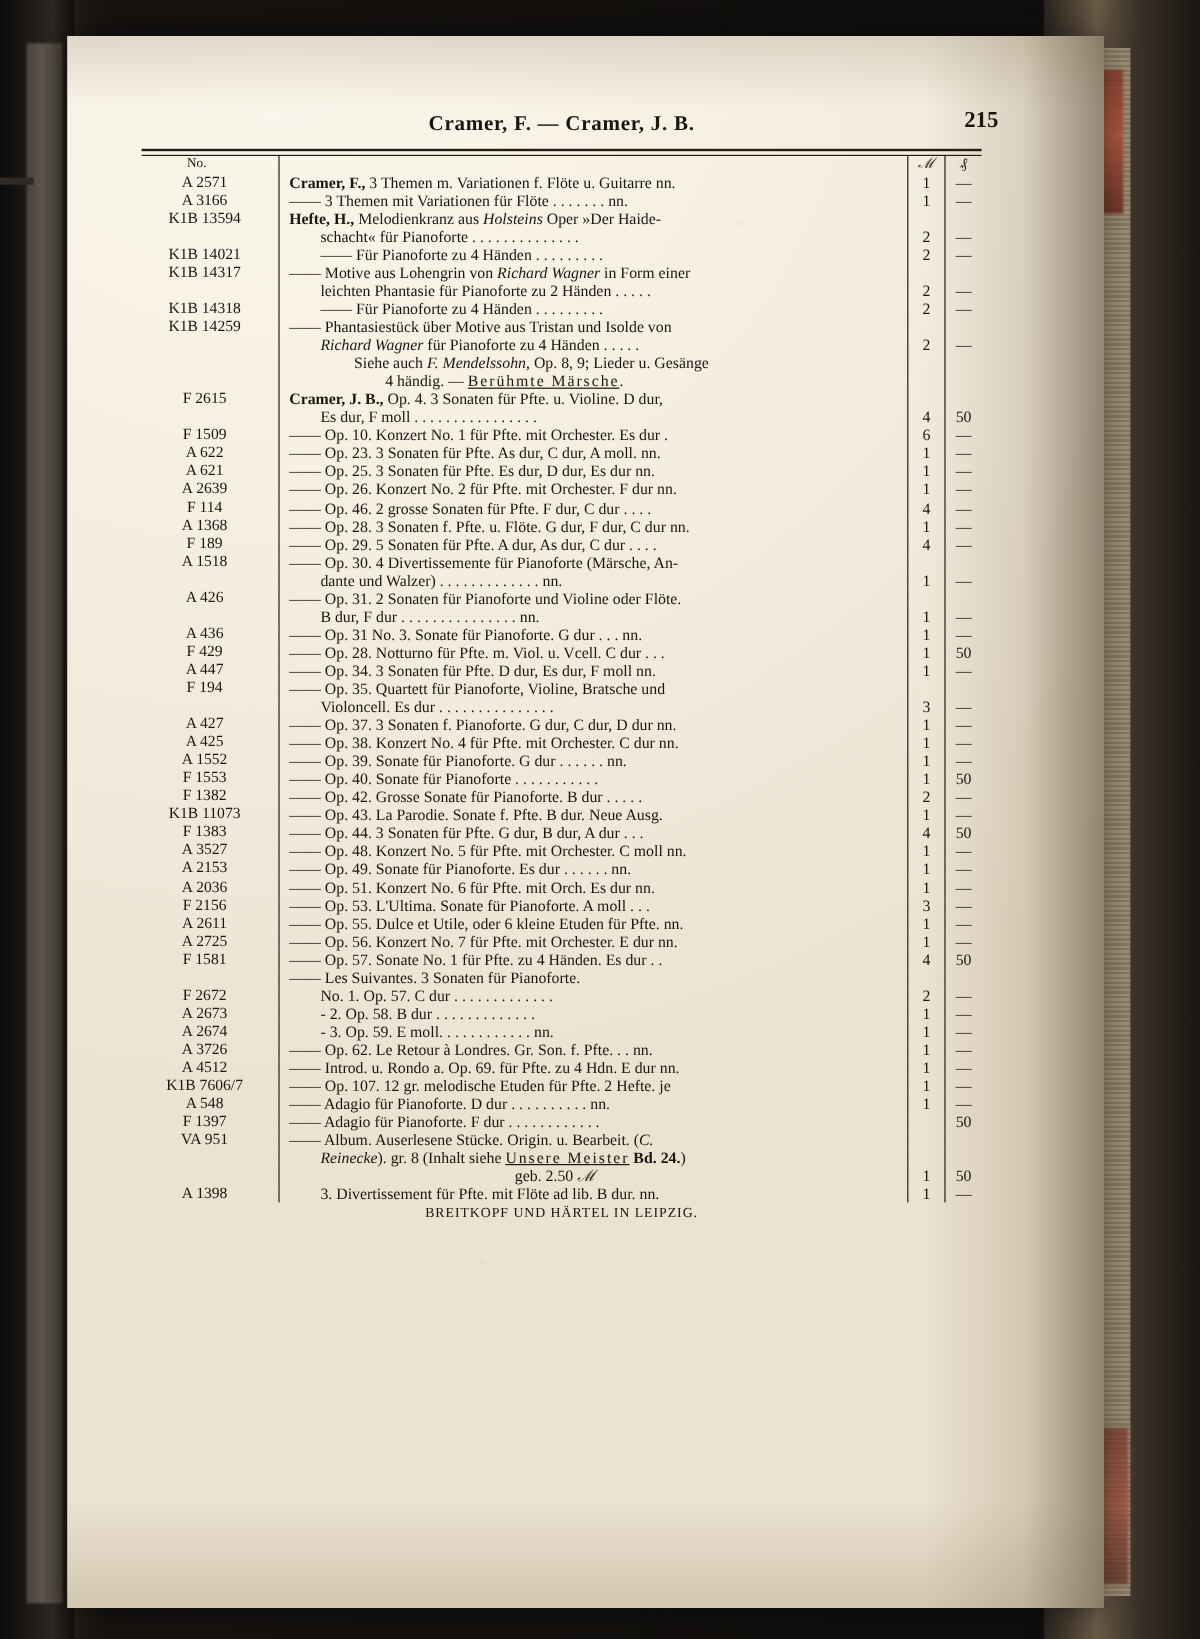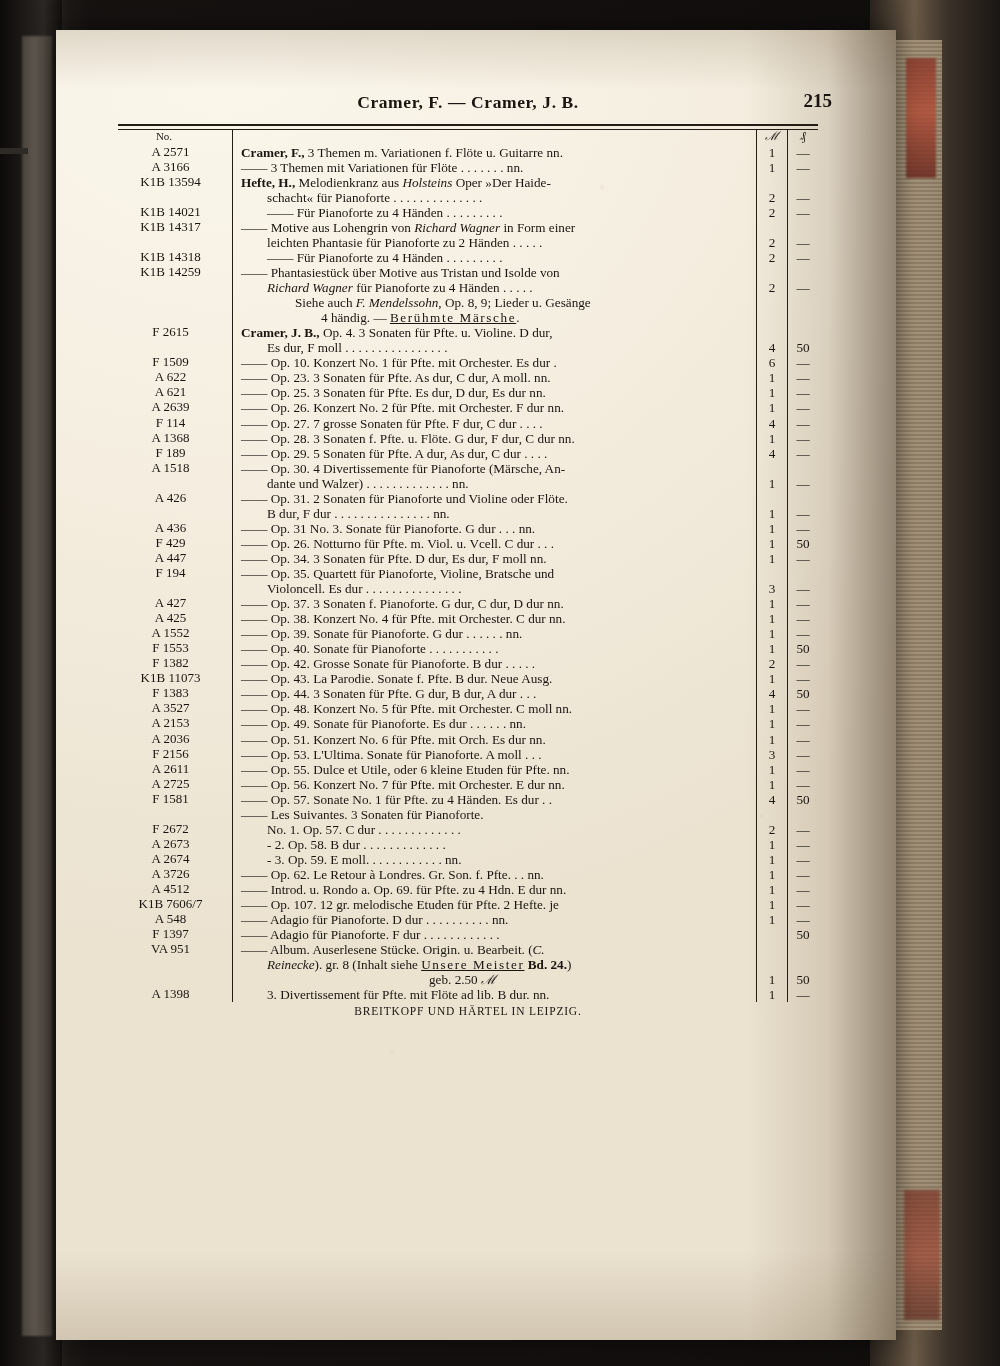--- a/index.html
+++ b/index.html
@@ -71,20 +71,21 @@
   }
 
   
   #page {
     position: absolute;
     left: 56px; top: 30px;
     width: 840px; height: 1310px;
     background:
       radial-gradient(120% 70% at 20% 0%, #fbf7ec 0%, #f5efe1 45%, #ebe2d0 100%);
     box-shadow: 0 0 24px rgba(0,0,0,.45);
+    padding-left: 24px;
   }
   #page-shade-right {
     position: absolute;
     right: 0; top: 0; width: 150px; height: 100%;
     background: linear-gradient(90deg, rgba(120,100,70,0) 0%, rgba(110,88,58,.18) 55%, rgba(70,52,32,.55) 100%);
     pointer-events: none;
   }
   #page-shade-top {
     position: absolute;
     left: 0; top: 0; width: 100%; height: 60px;
@@ -331,21 +332,21 @@
             <td class="col-p">—</td>
           </tr>
           <tr>
             <td class="col-no">A 2639</td>
             <td class="col-desc">—— Op. 26. Konzert No. 2 für Pfte. mit Orchester. F dur nn.</td>
             <td class="col-m">1</td>
             <td class="col-p">—</td>
           </tr>
           <tr>
             <td class="col-no">F 114</td>
-            <td class="col-desc">—— Op. 27. 7 grosse Sonaten für Pfte. F dur, C dur . . . .</td>
+            <td class="col-desc">—— Op. 46. 2 grosse Sonaten für Pfte. F dur, C dur . . . .</td>
             <td class="col-m">4</td>
             <td class="col-p">—</td>
           </tr>
           <tr>
             <td class="col-no">A 1368</td>
             <td class="col-desc">—— Op. 28. 3 Sonaten f. Pfte. u. Flöte. G dur, F dur, C dur nn.</td>
             <td class="col-m">1</td>
             <td class="col-p">—</td>
           </tr>
           <tr>
@@ -379,21 +380,21 @@
             <td class="col-p">—</td>
           </tr>
           <tr>
             <td class="col-no">A 436</td>
             <td class="col-desc">—— Op. 31 No. 3. Sonate für Pianoforte. G dur . . . nn.</td>
             <td class="col-m">1</td>
             <td class="col-p">—</td>
           </tr>
           <tr>
             <td class="col-no">F 429</td>
-            <td class="col-desc">—— Op. 26. Notturno für Pfte. m. Viol. u. Vcell. C dur . . .</td>
+            <td class="col-desc">—— Op. 28. Notturno für Pfte. m. Viol. u. Vcell. C dur . . .</td>
             <td class="col-m">1</td>
             <td class="col-p">50</td>
           </tr>
           <tr>
             <td class="col-no">A 447</td>
             <td class="col-desc">—— Op. 34. 3 Sonaten für Pfte. D dur, Es dur, F moll nn.</td>
             <td class="col-m">1</td>
             <td class="col-p">—</td>
           </tr>
           <tr>

